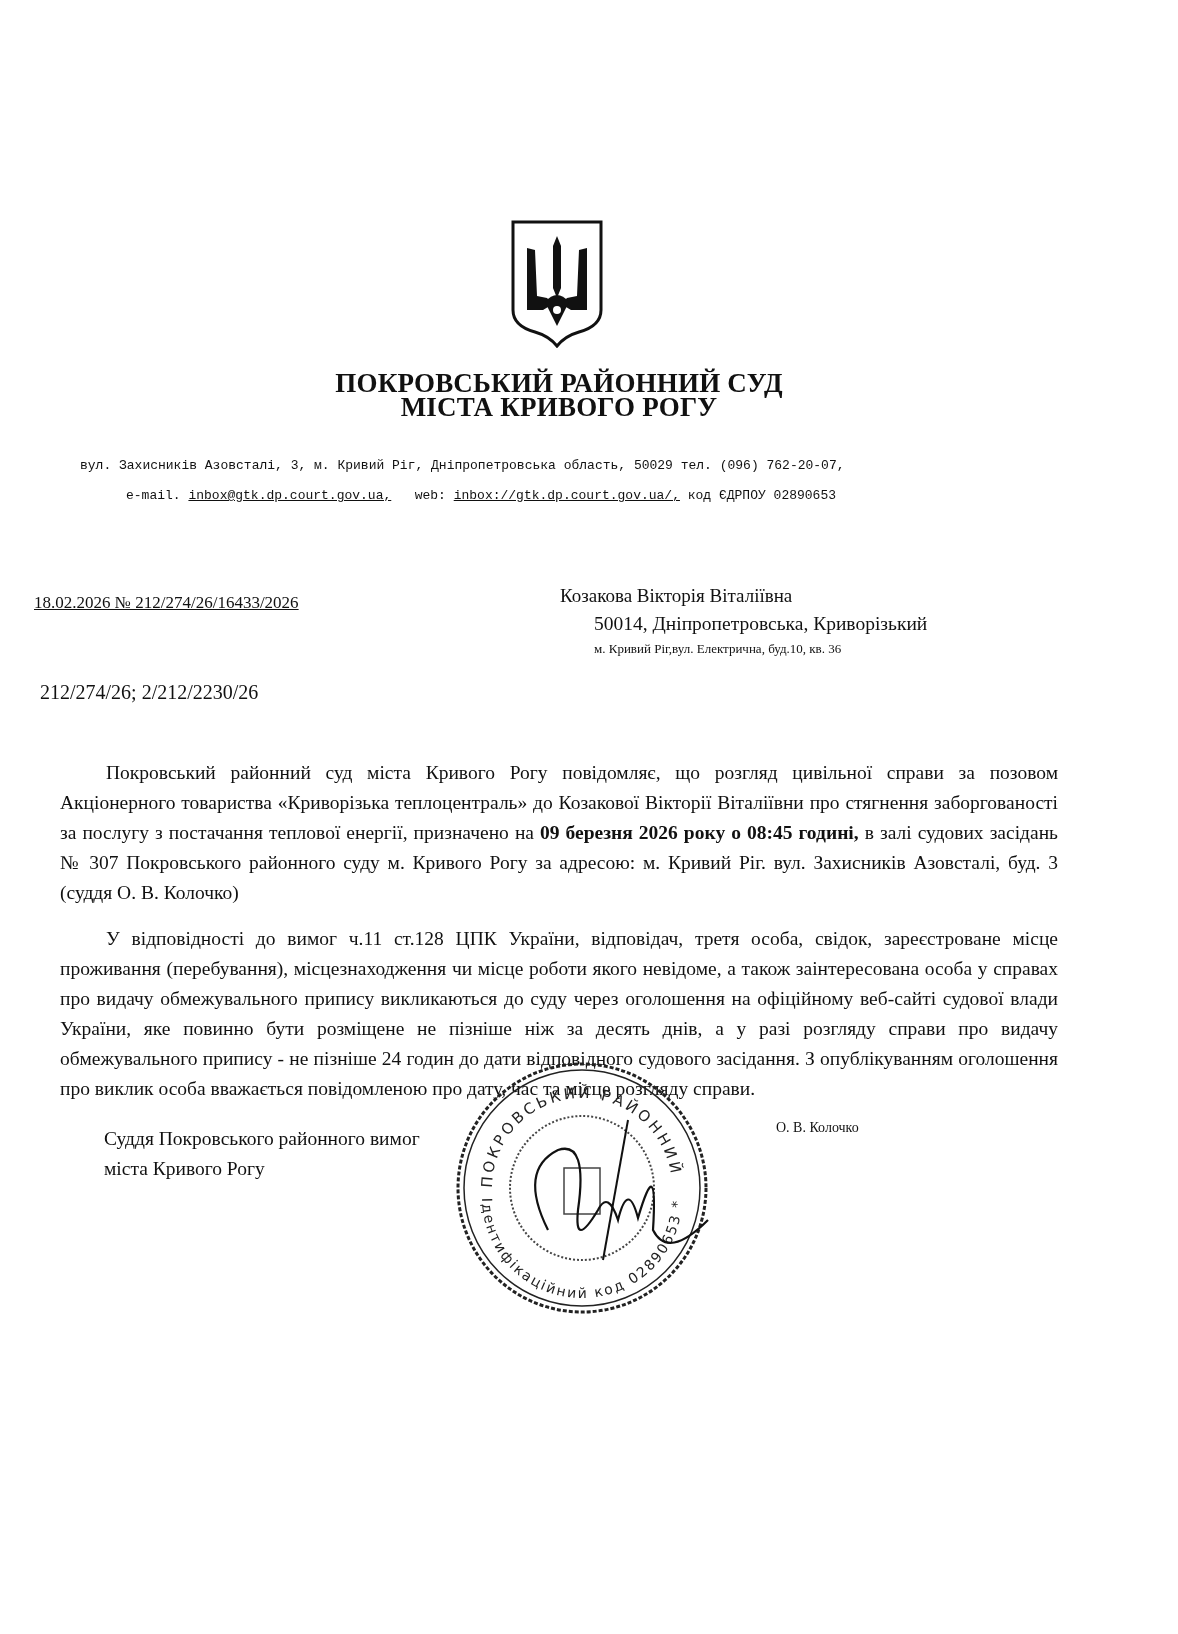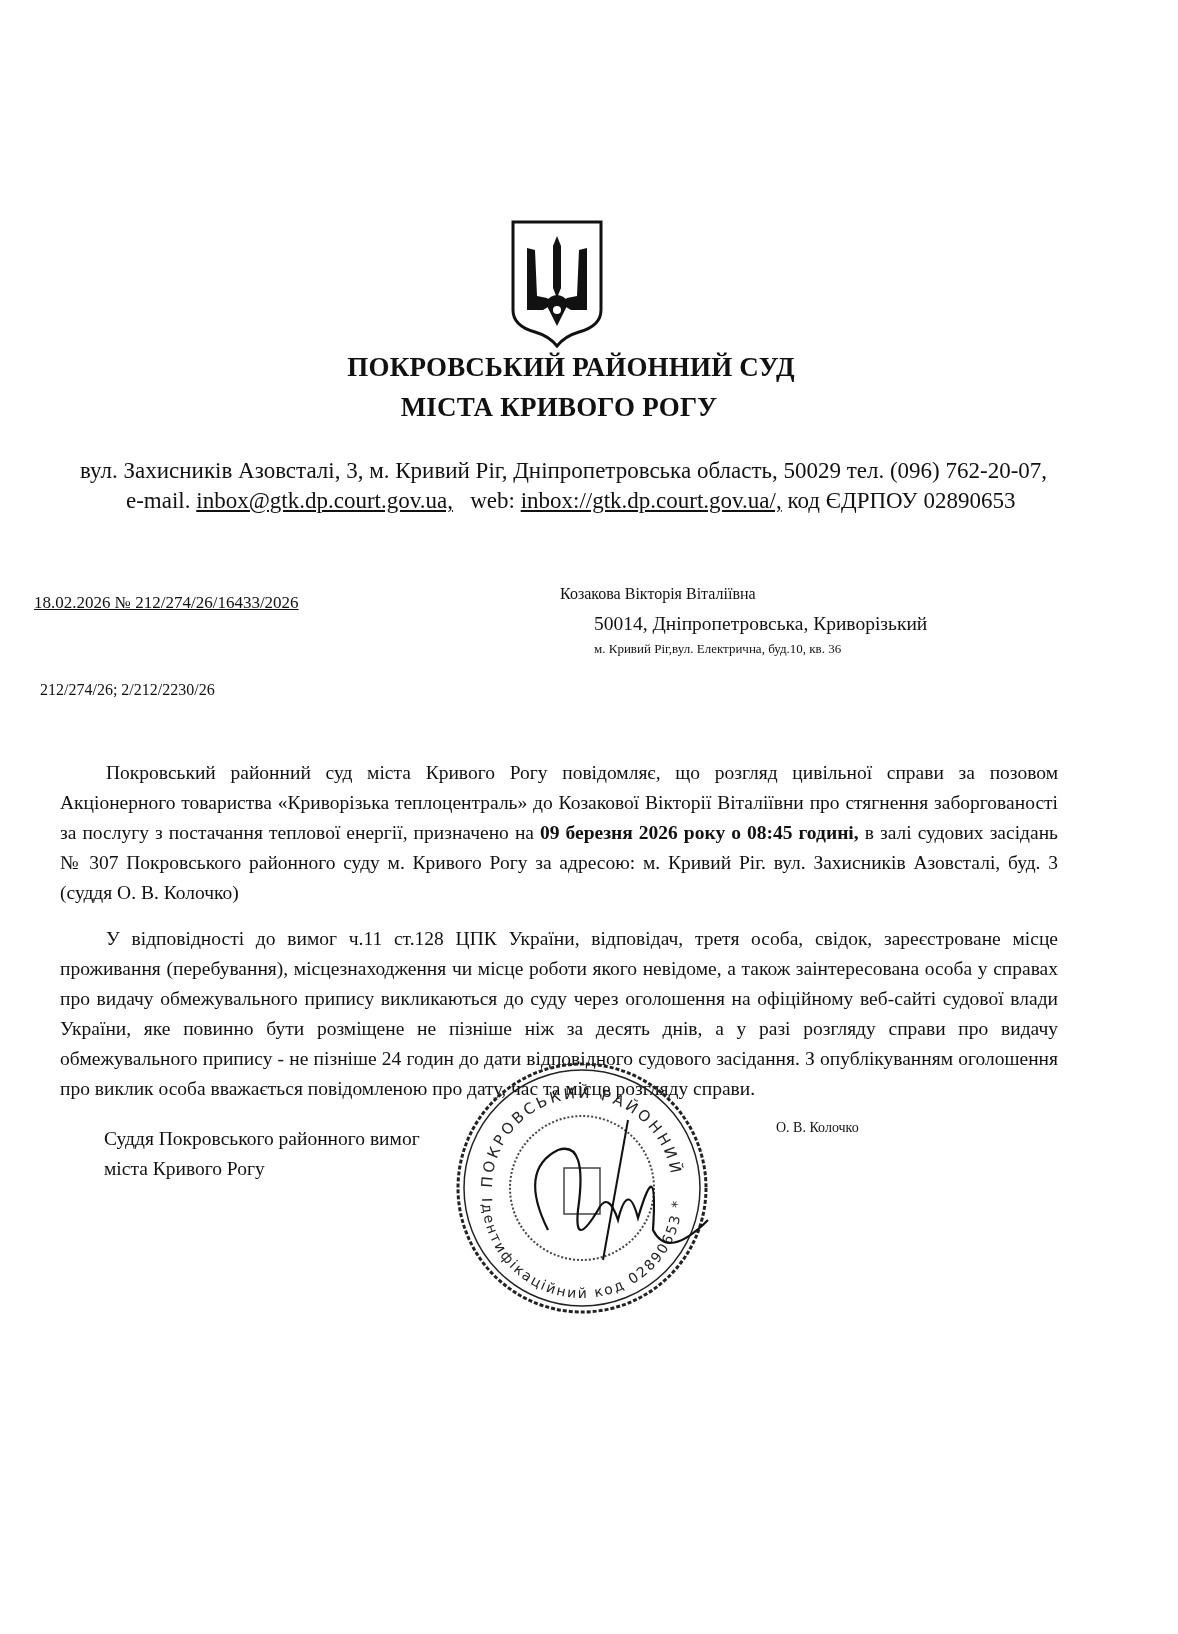--- a/index.html
+++ b/index.html
@@ -1,60 +1,60 @@
 <!DOCTYPE html>
 <html><head>
 <meta charset="utf-8">
 <style>
   html, body { margin:0; padding:0; background:#fff; }
   body { width:1178px; height:1634px; position:relative; overflow:hidden;
          font-family:"Liberation Serif", "DejaVu Serif", serif; color:#111; }
   .abs { position:absolute; }
   .emblem { left:507px; top:218px; width:100px; height:130px; }
   .title { left:0; width:1118px; text-align:center; font-weight:bold; font-size:27px; letter-spacing:0.2px; }
-  .addr { font-size:23px; white-space:nowrap; }
+  .addr { font-size:13px; white-space:nowrap;font-family:Liberation Mono, monospace; }
   .u { text-decoration:underline; }
   .txt { font-size:19px; white-space:nowrap; }
   .para { left:44px; width:1030px; font-size:19.5px; line-height:30px; text-align:justify; }
   .para p { margin:16px; text-indent:46px; }
   .stamp { left:452px; top:1058px; width:260px; height:260px; }
   .sig { left:508px; top:1110px; width:210px; height:170px; }
 </style>
 </head>
 <body>
 
 <svg class="abs emblem" viewBox="0 0 100 130">
   <path d="M6 4 H94 V92 Q94 108 72 114 Q58 118 50 128 Q42 118 28 114 Q6 108 6 92 Z" fill="none" stroke="#111" stroke-width="3"></path>
   <path d="M50 18 L54 28 L54 70 L50 80 L46 70 L46 28 Z" fill="#111"></path>
   <path d="M20 30 L28 32 L30 78 L40 80 L46 86 L36 92 L20 92 Z" fill="#111"></path>
   <path d="M80 30 L72 32 L70 78 L60 80 L54 86 L64 92 L80 92 Z" fill="#111"></path>
   <path d="M38 84 Q50 70 62 84 Q56 96 50 108 Q44 96 38 84 Z" fill="#111"></path>
   <circle cx="50" cy="92" r="4" fill="#fff"></circle>
 </svg>
 
-<div class="abs title" style="top:352px;padding-left:12px;">ПОКРОВСЬКИЙ РАЙОННИЙ СУД</div>
+<div class="abs title" style="top:368px;">ПОКРОВСЬКИЙ РАЙОННИЙ СУД</div>
 <div class="abs title" style="top:392px;">МІСТА КРИВОГО РОГУ</div>
 
 <div class="abs addr" style="left:80px; top:458px;">вул. Захисників Азовсталі, 3, м. Кривий Ріг,  Дніпропетровська область, 50029 тел. (096) 762-20-07,</div>
 <div class="abs addr" style="left:126px; top:488px;">
   <span>e-mail.</span>
   <span class="u">inbox@gtk.dp.court.gov.ua,</span>
   &nbsp;
   <span>web:</span>
   <span class="u">inbox://gtk.dp.court.gov.ua/,</span>
   <span>код ЄДРПОУ 02890653</span>
 </div>
 
 <div class="abs txt u" style="left:34px; top:593px; font-size:17px;">18.02.2026 № 212/274/26/16433/2026</div>
 
-<div class="abs txt" style="left:560px; top:585px; font-size:16px;">Козакова Вікторія Віталіївна</div>
+<div class="abs txt" style="left:560px; top:585px; font-size:19px;">Козакова Вікторія Віталіївна</div>
 <div class="abs txt" style="left:594px; top:613px; font-size:19.5px;">50014, Дніпропетровська, Криворізький</div>
 <div class="abs txt" style="left:594px; top:641px; font-size:13px;">м. Кривий Ріг,вул. Електрична, буд.10, кв. 36</div>
 
-<div class="abs txt" style="left:40px; top:681px; font-size:16px;">212/274/26; 2/212/2230/26</div>
+<div class="abs txt" style="left:40px; top:681px; font-size:20px;">212/274/26; 2/212/2230/26</div>
 
 <div class="abs para" style="top:742px;">
   <p><span>Покровський районний суд міста Кривого Рогу  повідомляє, що розгляд цивільної справи за позовом Акціонерного товариства «Криворізька теплоцентраль» до Козакової Вікторії Віталіївни про стягнення заборгованості за послугу з постачання теплової енергії, призначено на </span><b>09 березня 2026 року о 08:45 годині,</b><span> в залі судових засідань № 307 Покровського  районного суду м. Кривого Рогу за адресою: м. Кривий Ріг. вул. Захисників Азовсталі,  буд. 3 (суддя О. В. Колочко)</span></p>
   <p>У відповідності до вимог ч.11 ст.128 ЦПК України, відповідач, третя особа, свідок, зареєстроване місце проживання (перебування), місцезнаходження чи місце роботи якого невідоме, а також заінтересована особа у справах про видачу обмежувального припису викликаються до суду через оголошення на офіційному веб-сайті судової влади України, яке повинно бути розміщене не пізніше ніж за десять днів, а у разі розгляду справи про видачу обмежувального припису - не пізніше 24 годин до дати відповідного судового засідання. З опублікуванням оголошення про виклик особа вважається повідомленою про дату, час та місце розгляду справи.</p>
 </div>
 
 <div class="abs txt" style="left:104px; top:1128px; font-size:19.5px;">Суддя  Покровського районного вимог</div>
 <div class="abs txt" style="left:104px; top:1158px; font-size:19.5px;">міста Кривого Рогу</div>
 <div class="abs txt" style="left:776px; top:1120px; font-size:14px;">О. В. Колочко</div>
 

